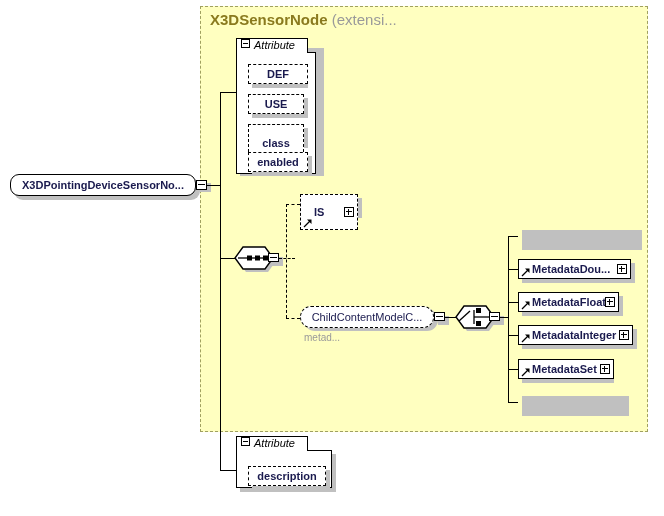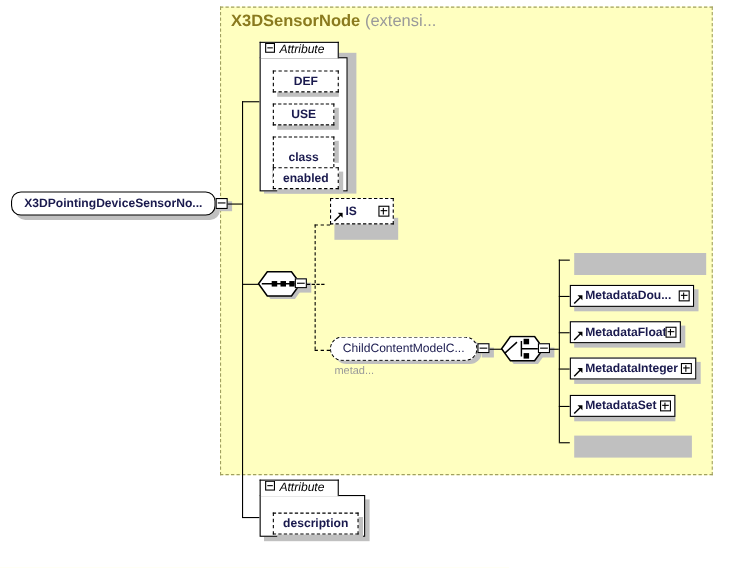--- a/index.html
+++ b/index.html
@@ -247,21 +247,21 @@
 
   <div class="dln h" style="left:279px; top:258px; width:16px;"></div>
 
   <div class="dln v" style="left:286px; top:204px; height:114px;"></div>
 
   <div class="dln h" style="left:286px; top:204px; width:14px;"></div>
 
   <div class="dln h" style="left:286px; top:318px; width:14px;"></div>
 
   <div class="shadow" style="left:304px; top:198px; width:58px; height:20px;"></div>
-  <div class="el-node dashed" style="left:300px; top:180px; width:58px; height:24px;">
+  <div class="el-node dashed" style="left:300px; top:194px; width:58px; height:36px;">
     <svg class="arrow-ic" viewBox="0 0 9 9">
       <line x1="1" y1="8" x2="7.5" y2="1.5" stroke="#000" stroke-width="1.3"></line>
       <polygon points="8.5,0.5 8.5,5 4,0.5" fill="#000"></polygon>
     </svg>
     <span class="lbl">IS</span>
     <span class="pm plus box" style="width:10px;height:10px;"></span>
   </div>
 
   <div class="rnd-shadow" style="left:304px; top:309px; width:134px; height:22px;"></div>
   <div class="rnd-node" style="left:300px; top:306px; width:134px; height:22px;">

